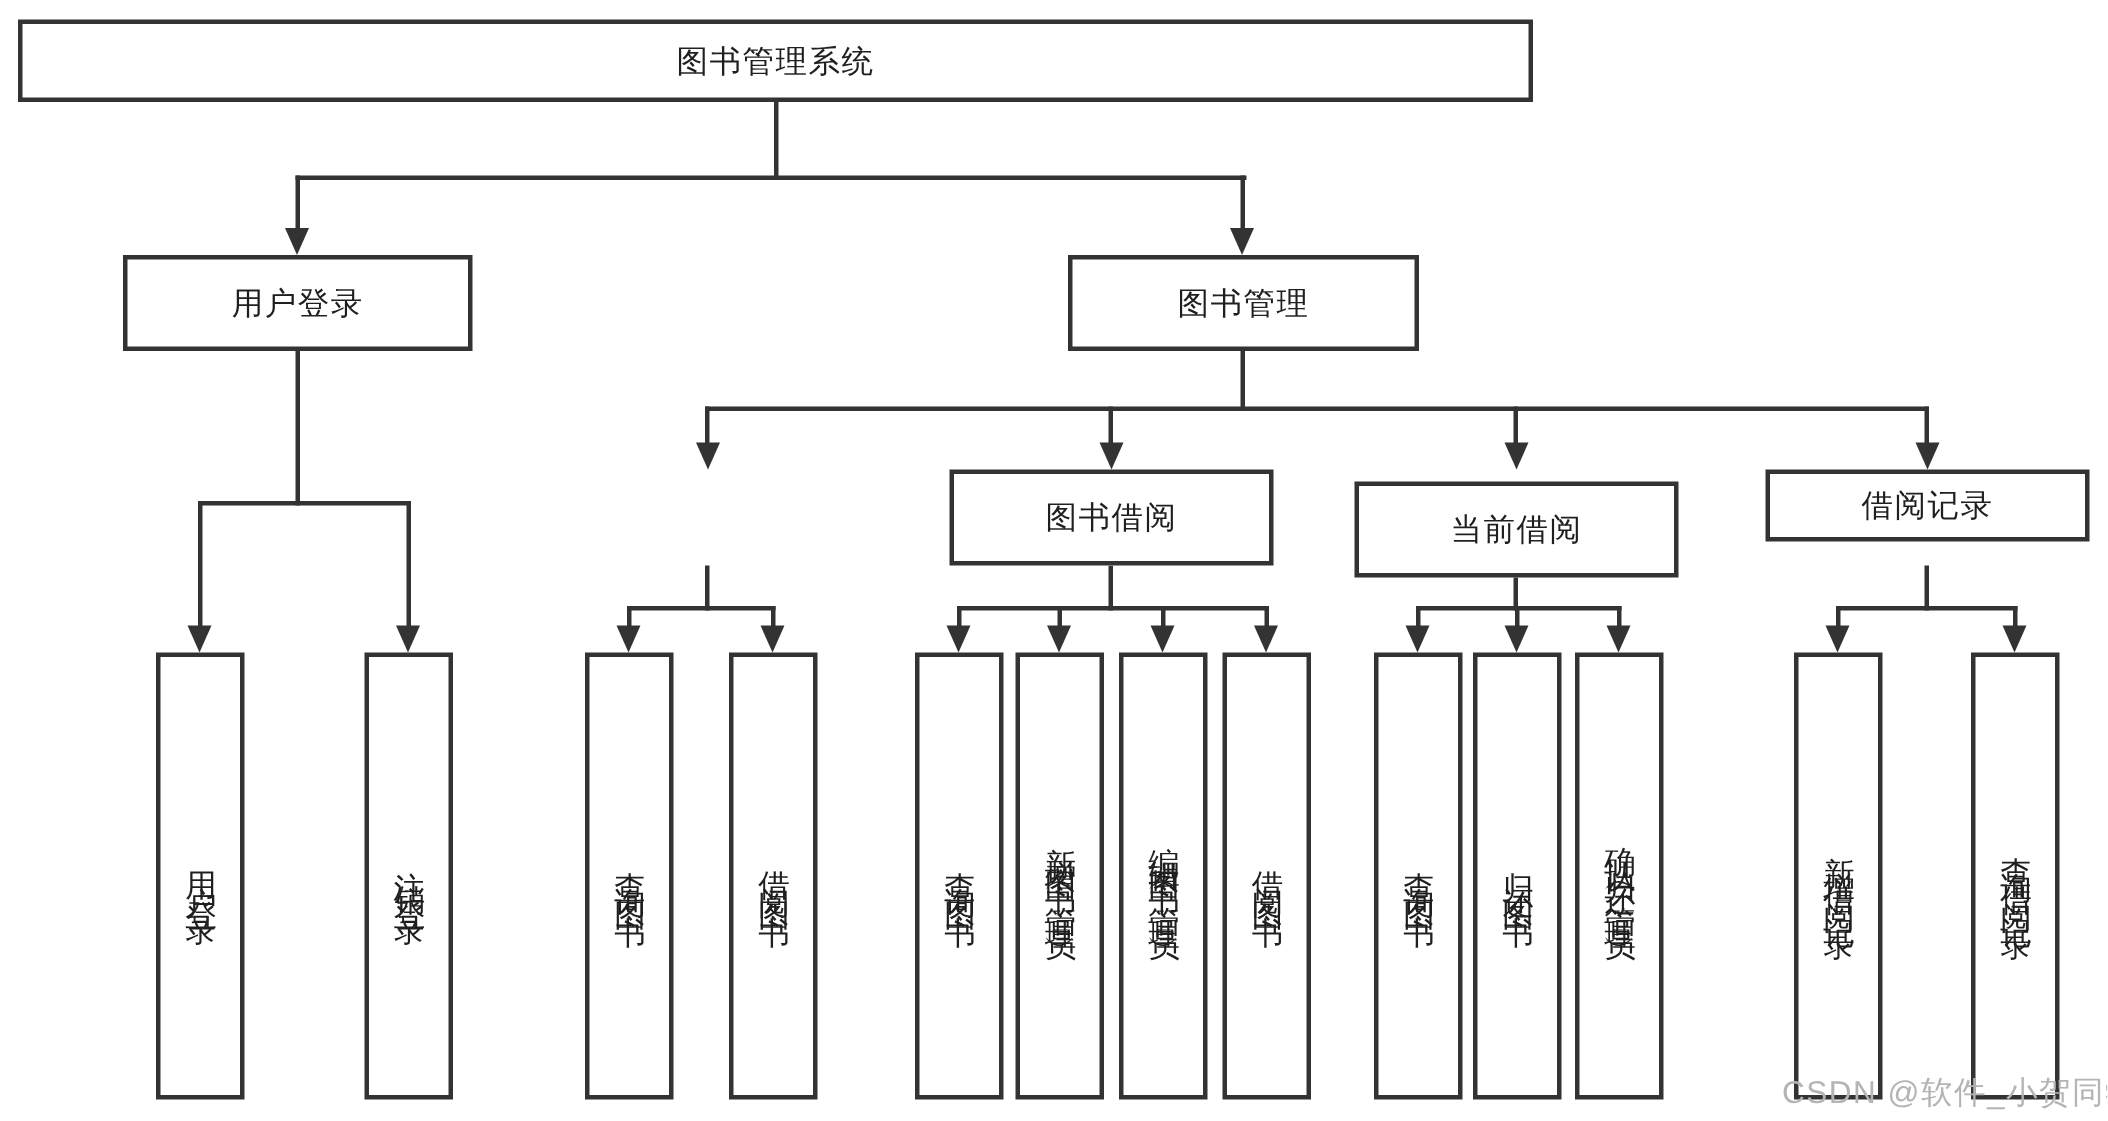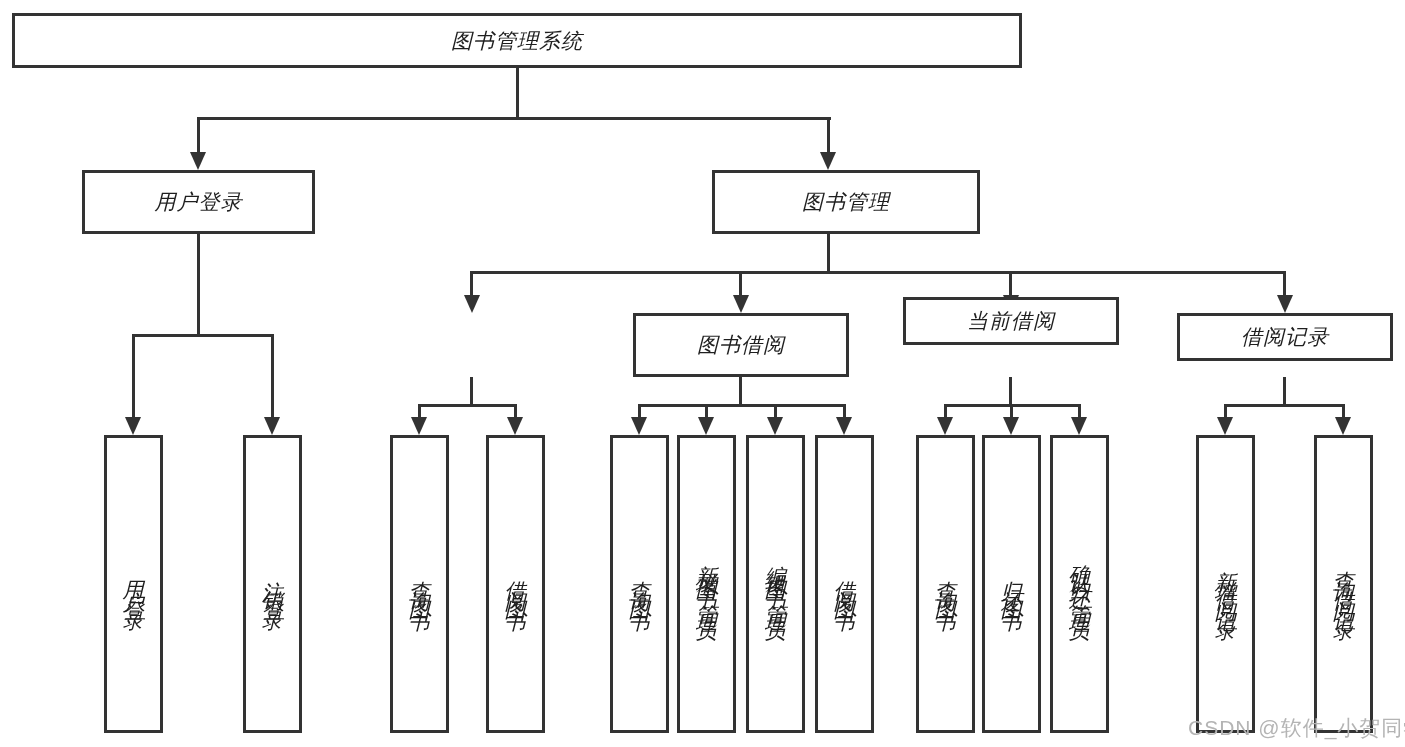--- a/index.html
+++ b/index.html
@@ -9,21 +9,21 @@
     --bg:#ffffff;
   }
   html,body{margin:0;padding:0;background:var(--bg);}
   .stage{
     position:relative;width:1405px;height:747px;background:var(--bg);
     font-family:"Liberation Sans", sans-serif;color:var(--text);overflow:hidden;
   }
   .box{
     position:absolute;box-sizing:border-box;border:3px solid var(--line);
     background:#fff;display:flex;align-items:center;justify-content:center;
-    font-size:21px;letter-spacing:1px;font-style:italic;
+    font-size:21px;letter-spacing:1px;
   }
   .leaf{top:435px;width:59px;height:298px;}
   .leaf span{
     writing-mode:vertical-rl;text-orientation:mixed;
     letter-spacing:10px;line-height:1;white-space:nowrap;
   }
   .leaf span.long{letter-spacing:8px;}
   .hline{position:absolute;height:3px;background:var(--line);}
   .vline{position:absolute;width:3px;background:var(--line);}
   .arrow{
@@ -100,28 +100,28 @@
   <div class="vline" style="left:1342px;top:404px;height:16px;"></div>
   <div class="arrow" style="left:1335px;top:417px;"></div>
 
   <div class="box" style="left:12px;top:13px;width:1010px;height:55px;">
     <span>图书管理系统</span>
   </div>
 
   <div class="box" style="left:82px;top:170px;width:233px;height:64px;">
     <span>用户登录</span>
   </div>
-  <div class="box" style="left:712px;top:170px;width:268px;height:64px;">
+  <div class="box" style="left:712px;top:170px;width:234px;height:64px;">
     <span>图书管理</span>
   </div>
 
   <div class="box" style="left:633px;top:313px;width:216px;height:64px;">
     <span>图书借阅</span>
   </div>
-  <div class="box" style="left:903px;top:297px;width:216px;height:48px;text-align:center;">
+  <div class="box" style="left:903px;top:321px;width:216px;height:64px;text-align:center;">
     <span>当前借阅</span>
   </div>
   <div class="box" style="left:1177px;top:313px;width:216px;height:48px;">
     <span>借阅记录</span>
   </div>
 
   <div class="box leaf" style="left:104px;">
     <span>用户登录</span>
   </div>
   <div class="box leaf" style="left:243px;">

